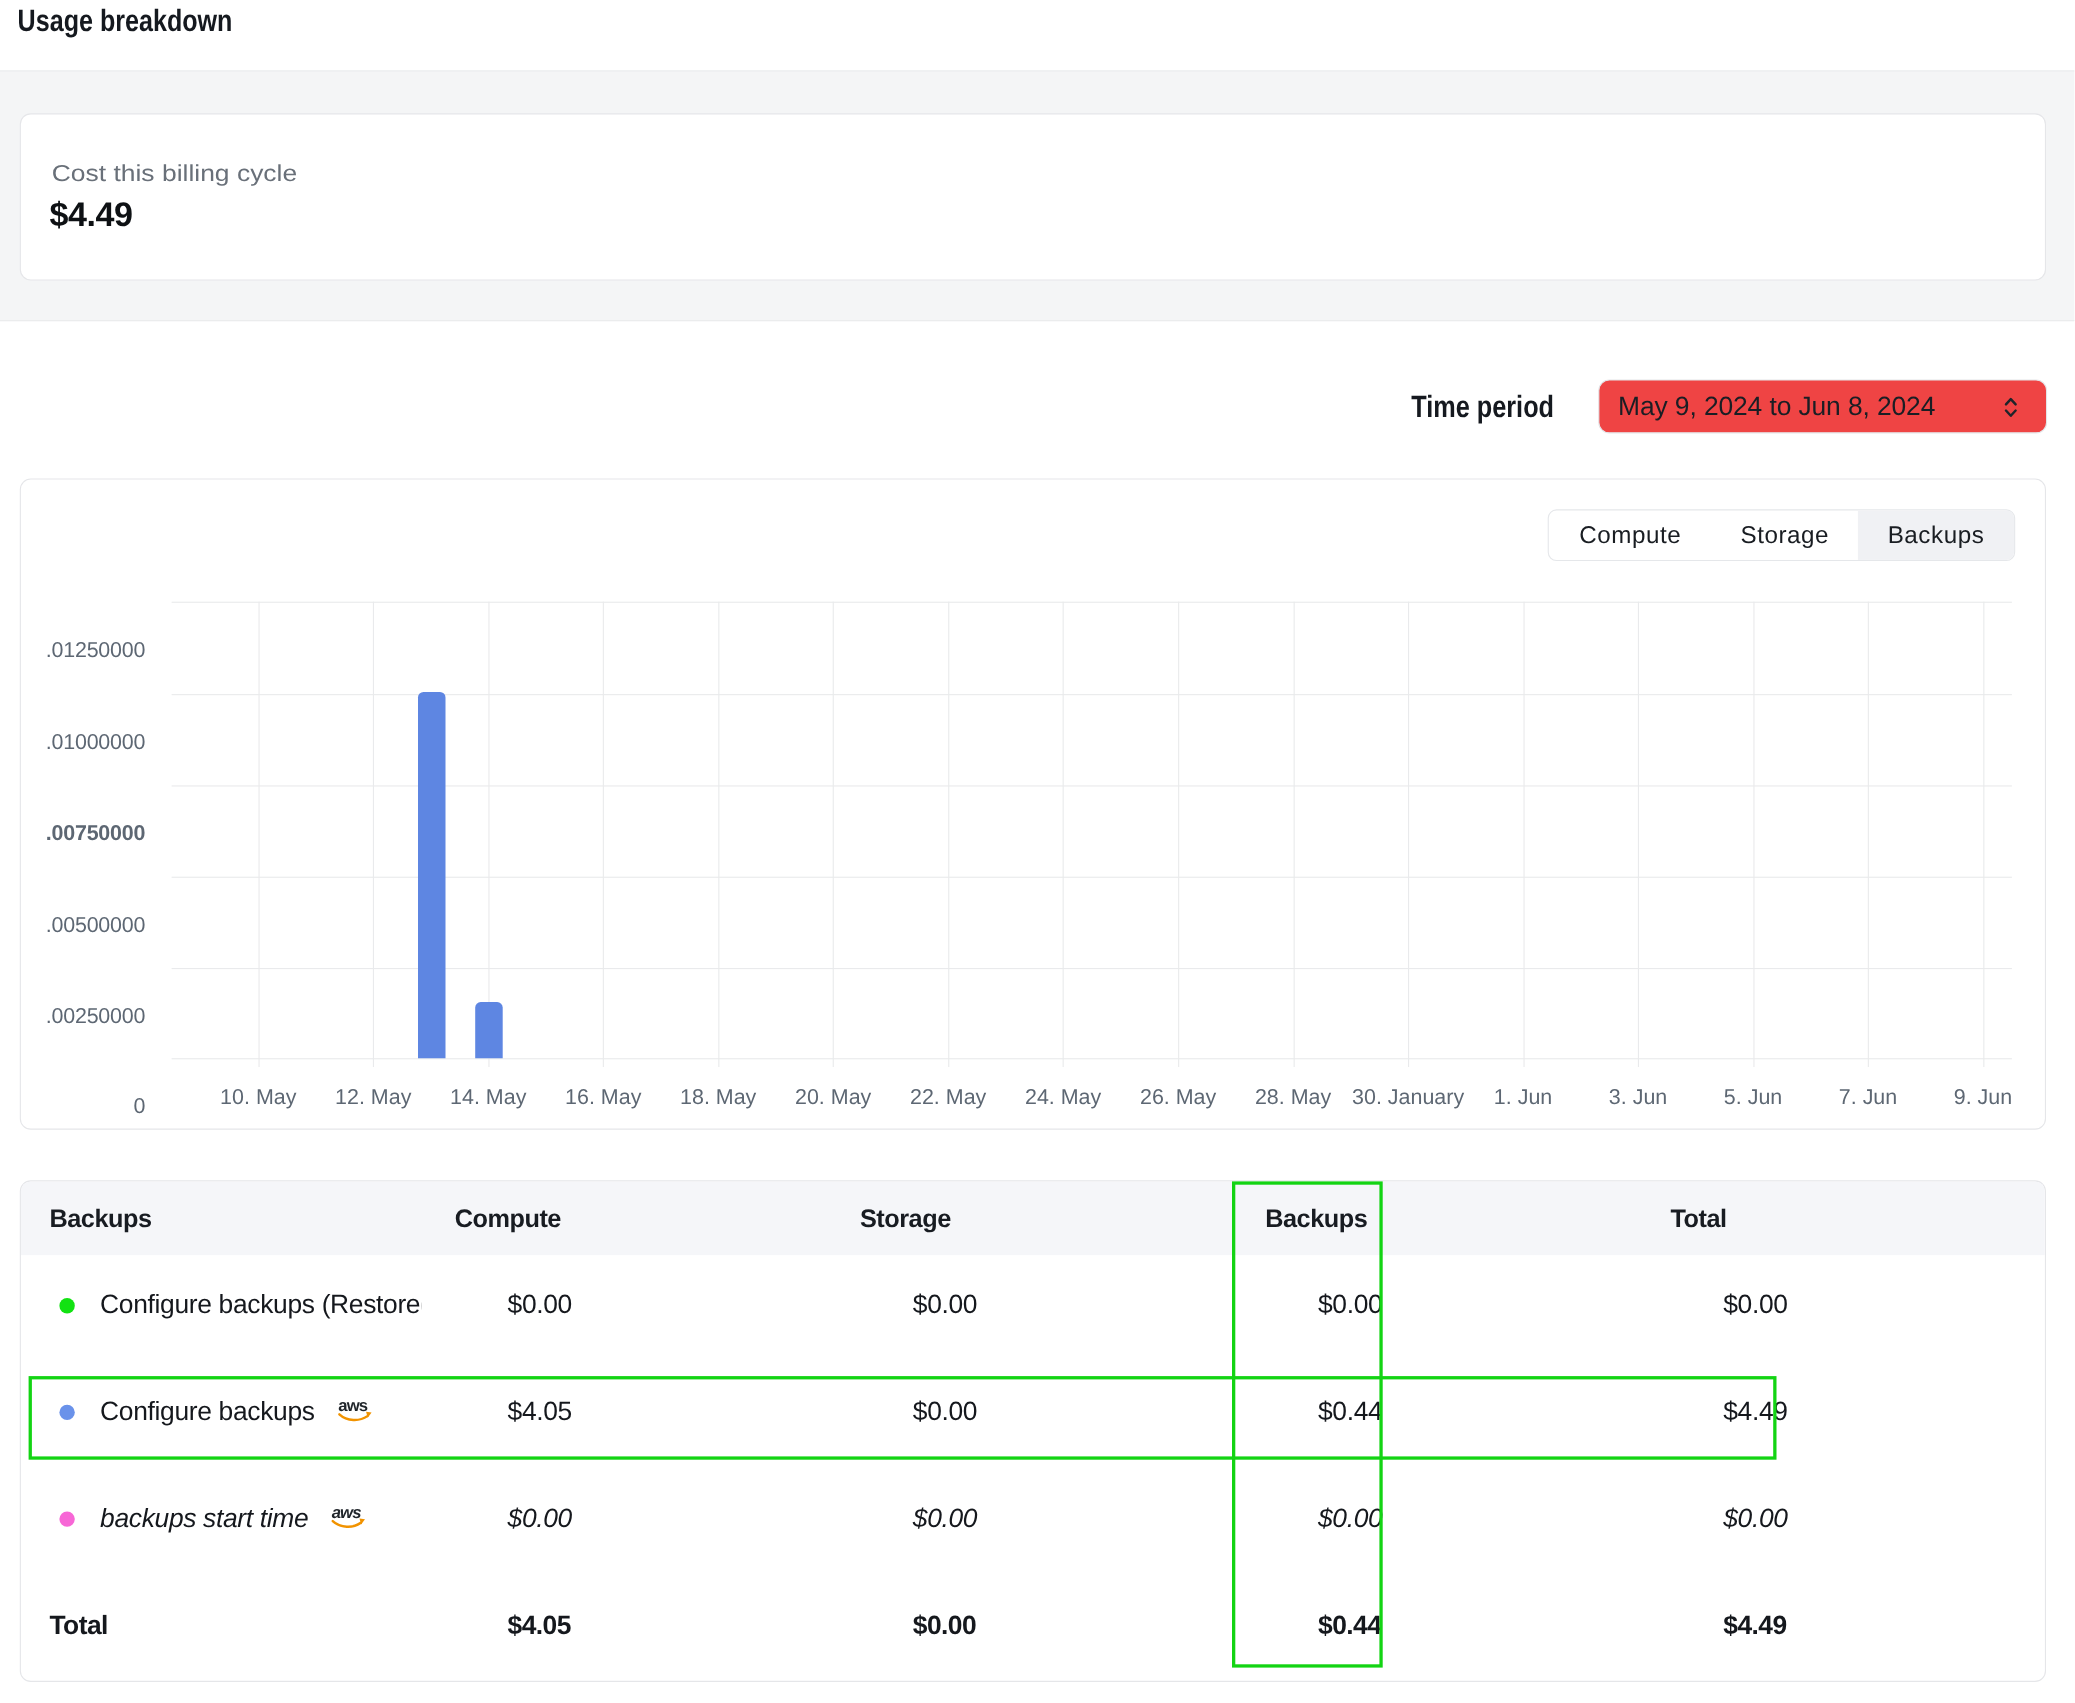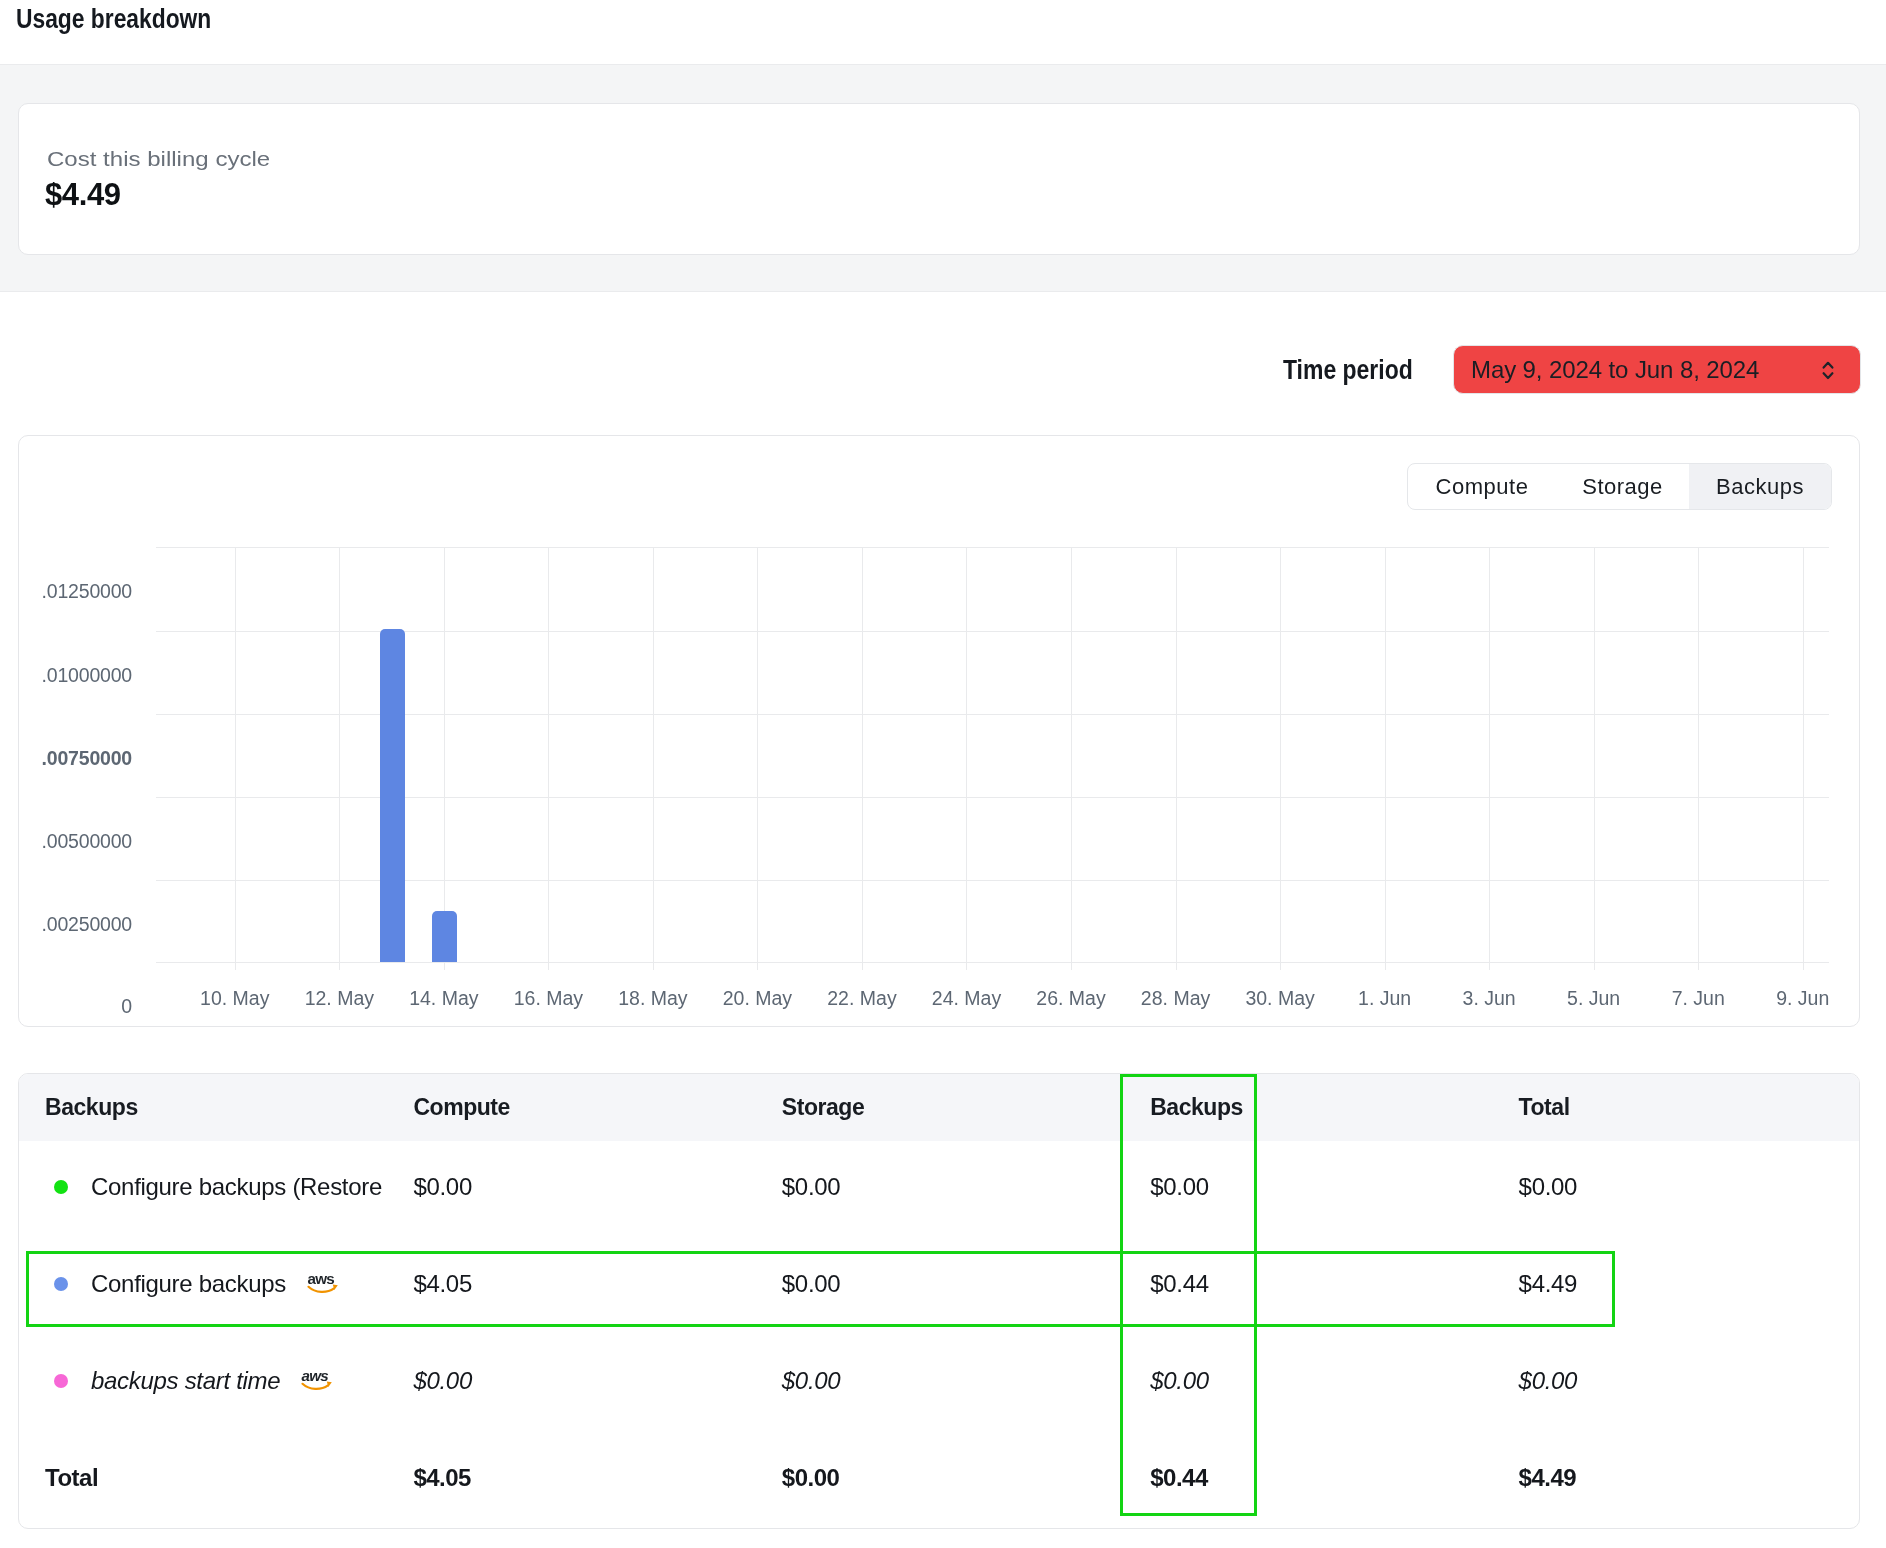--- a/index.html
+++ b/index.html
@@ -22,21 +22,21 @@
   .ylab { position:absolute; font-size:19.5px; color:#5d6773; text-align:right; width:120px; letter-spacing:-0.2px;margin-top:44px; }
   .xlab { position:absolute; font-size:19.5px; color:#5d6773; text-align:center; width:104px; }
   .bar { position:absolute; background:#5e86e2; border-radius:5px 5px 0 0; }
   #tablecard { left:18px; top:1073px; width:1842px; height:456px; overflow:hidden; }
   #thead { position:absolute; left:0; top:0; width:100%; height:67px; background:#f5f6f9; }
   .th { position:absolute; top:0; line-height:67px; font-size:23px; font-weight:700; color:#181c22; letter-spacing:-0.45px; }
   .row { position:absolute; left:0; width:100%; height:97px; }
   .cell { position:absolute; top:0; font-size:24px; color:#15181d; letter-spacing:-0.3px; }
   .dot { position:absolute; width:14px; height:14px; border-radius:50%; top:39px; }
   .svc { position:absolute; left:72px; top:0; line-height:92px; white-space:nowrap; overflow:hidden; }
-  .money { line-height:92px; }
+  .money { line-height:92px;margin-left:48px; }
   .bold { font-weight:700; letter-spacing:-0.5px; }
   .greenrect { position:absolute; border:3px solid #13d413; z-index:50; }
   .awslogo { display:inline-block; vertical-align:middle; margin-left:20px; position:relative; top:-1.5px; }
 </style>
 </head>
 <body>
   <h1 class="title">Usage breakdown</h1>
   <div class="band"></div>
   <div class="card" id="costcard">
     <div id="costlabel">Cost this billing cycle</div>
@@ -84,21 +84,21 @@
     <div class="xlab" style="left: 686.436px; top: 551px;">20. May</div>
     <div class="vgrid" style="left: 842.964px; top: 111px; height: 423px;"></div>
     <div class="xlab" style="left: 790.964px; top: 551px;">22. May</div>
     <div class="vgrid" style="left: 947.492px; top: 111px; height: 423px;"></div>
     <div class="xlab" style="left: 895.492px; top: 551px;">24. May</div>
     <div class="vgrid" style="left: 1052.02px; top: 111px; height: 423px;"></div>
     <div class="xlab" style="left: 1000.02px; top: 551px;">26. May</div>
     <div class="vgrid" style="left: 1156.55px; top: 111px; height: 423px;"></div>
     <div class="xlab" style="left: 1104.55px; top: 551px;">28. May</div>
     <div class="vgrid" style="left: 1261.08px; top: 111px; height: 423px;"></div>
-    <div class="xlab" style="left: 1209.08px; top: 551px;">30. May</div>
+    <div class="xlab" style="left: 1209.08px; top: 551px;">30. January</div>
     <div class="vgrid" style="left: 1365.6px; top: 111px; height: 423px;"></div>
     <div class="xlab" style="left: 1313.6px; top: 551px;">1. Jun</div>
     <div class="vgrid" style="left: 1470.13px; top: 111px; height: 423px;"></div>
     <div class="xlab" style="left: 1418.13px; top: 551px;">3. Jun</div>
     <div class="vgrid" style="left: 1574.66px; top: 111px; height: 423px;"></div>
     <div class="xlab" style="left: 1522.66px; top: 551px;">5. Jun</div>
     <div class="vgrid" style="left: 1679.19px; top: 111px; height: 423px;"></div>
     <div class="xlab" style="left: 1627.19px; top: 551px;">7. Jun</div>
     <div class="vgrid" style="left: 1783.72px; top: 111px; height: 423px;"></div>
     <div class="xlab" style="left: 1731.72px; top: 551px;">9. Jun</div>

